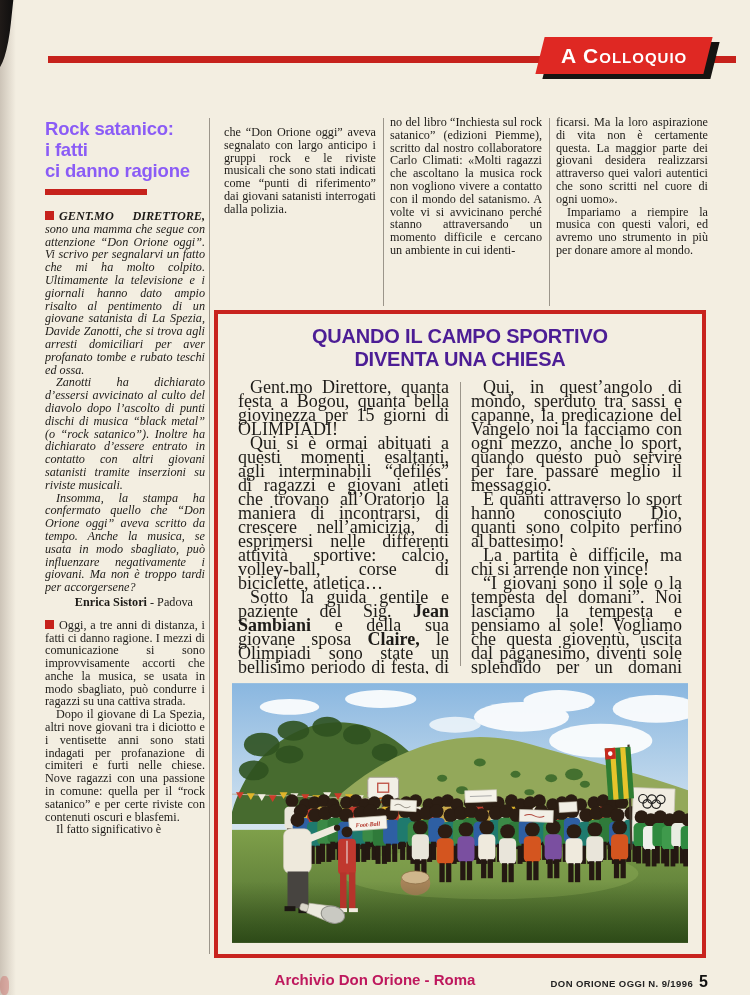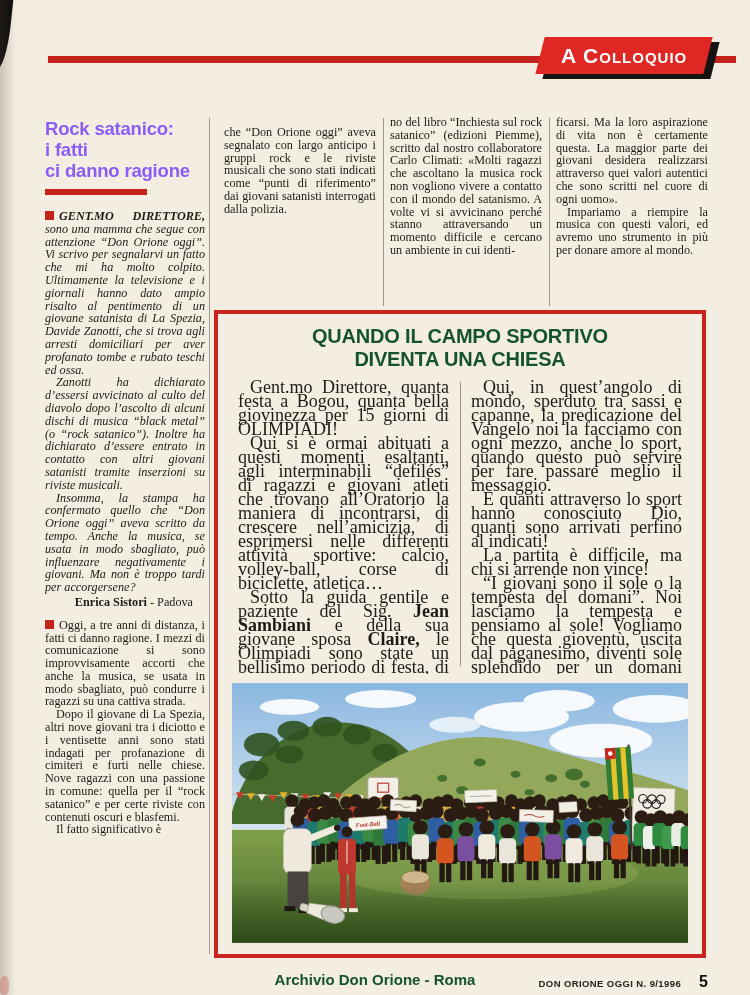--- a/index.html
+++ b/index.html
@@ -35,32 +35,32 @@
   .it{font-style:italic;}
   .ind{text-indent:11px;}
   .lead{font-weight:bold;font-style:italic;}
   .bullet{display:inline-block;width:9px;height:9px;background:#c6221c;margin-right:5px;}
   .sig{text-align:right;margin:2px 12px 10px 0;}
   .sig-name{font-weight:bold;}
   
   .redbox{position:absolute;left:214px;top:310px;width:492px;height:648px;border:4px solid #c8231e;
         box-sizing:border-box;background:#f3eee1;}
   .redbox h2{margin:11px 10px 0;font-family:"Liberation Sans",sans-serif;font-weight:bold;font-size:20px;
-        line-height:22.5px;text-align:center;color:#14532d;white-space:pre-line;letter-spacing:-.2px;}
+        line-height:22.5px;text-align:center;color:#4c1d95;white-space:pre-line;letter-spacing:-.2px;}
   .boxcols{display:flex;padding:10px 20px 0;height:294px;overflow:hidden;}
   .bcol{width:212px;}
   .bcol p{font-size:18px;line-height:14px;text-indent:12px;}
   .bdiv{width:1px;background:#9b958a;margin:2px 10px 8px 11px;}
   .bsig-name{text-align:right;font-weight:bold;text-indent:0 !important;margin-top:18px;}
   .bsig-place{text-align:right;text-indent:0 !important;}
   .photo{position:absolute;left:14px;top:368px;width:456px;height:262px;display:block;}
   
   .archive{position:absolute;left:375px;top:971px;transform:translateX(-50%);
-        font-family:"Liberation Sans",sans-serif;font-weight:bold;font-size:15px;color:#14532d;}
-  .issue{position:absolute;right:42px;top:973px;display:flex;align-items:baseline;gap:18px;
+        font-family:"Liberation Sans",sans-serif;font-weight:bold;font-size:15px;color:#be185d;}
+  .issue{position:absolute;right:42px;top:973px;display:flex;align-items:baseline;gap:6px;
         font-family:"Liberation Sans",sans-serif;color:#222;}
   .issue-label{font-weight:bold;font-size:9.5px;letter-spacing:.4px;}
   .pageno{font-weight:bold;font-size:16px;color:#111;}
 </style>
 </head>
 <body>
 
 <div class="page">
 
   <div class="corner-artifact"></div>
@@ -75,21 +75,21 @@
       <span class="badge-text">A Colloquio</span>
     </div>
   </div>
 
   <section class="col col1">
     <h1>Rock satanico:
 i fatti
 ci danno ragione</h1>
     <div class="redbar"></div>
     <p class="it"><span class="bullet"></span><span class="lead">GENT.MO DIRETTORE,</span> <span>sono una mamma che segue con attenzione “Don Orione oggi”. Vi scrivo per segnalarvi un fatto che mi ha molto colpito. Ultimamente la televisione e i giornali hanno dato ampio risalto al pentimento di un giovane satanista di La Spezia, Davide Zanotti, che si trova agli arresti domiciliari per aver profanato tombe e rubato teschi ed ossa.</span></p>
-    <p class="it ind">Zanotti ha dichiarato d’essersi avvicinato al culto del diavolo dopo l’ascolto di alcuni dischi di musica “black metal” (o “rock satanico”). Inoltre ha dichiarato d’essere entrato in contatto con altri giovani satanisti tramite inserzioni su riviste musicali.</p>
+    <p class="it ind">Zanotti ha dichiarato d’essersi avvicinato al culto del diavolo dopo l’ascolto di punti dischi di musica “black metal” (o “rock satanico”). Inoltre ha dichiarato d’essere entrato in contatto con altri giovani satanisti tramite inserzioni su riviste musicali.</p>
     <p class="it ind">Insomma, la stampa ha confermato quello che “Don Orione oggi” aveva scritto da tempo. Anche la musica, se usata in modo sbagliato, può influenzare negativamente i giovani. Ma non è troppo tardi per accorgersene?</p>
     <p class="sig"><span class="sig-name">Enrica Sistori</span><span> - Padova</span></p>
     <p><span class="bullet"></span><span>Oggi, a tre anni di distanza, i fatti ci danno ragione. I mezzi di comunicazione si sono improvvisamente accorti che anche la musica, se usata in modo sbagliato, può condurre i ragazzi su una cattiva strada.</span></p>
     <p class="ind">Dopo il giovane di La Spezia, altri nove giovani tra i diciotto e i ventisette anni sono stati indagati per profanazione di cimiteri e furti nelle chiese. Nove ragazzi con una passione in comune: quella per il “rock satanico” e per certe riviste con contenuti oscuri e blasfemi.</p>
     <p class="ind">Il fatto significativo è</p>
   </section>
 
   <div class="vdiv" style="left:209px;top:118px;height:836px;"></div>
   <div class="vdiv" style="left:383px;top:118px;height:188px;"></div>
   <div class="vdiv" style="left:549px;top:118px;height:188px;"></div>
@@ -110,21 +110,21 @@
 DIVENTA UNA CHIESA</h2>
     <div class="boxcols">
       <div class="bcol">
         <p class="ind">Gent.mo Direttore, quanta festa a Bogou, quanta bella giovinezza per 15 giorni di OLIMPIADI!</p>
         <p class="ind">Qui si è ormai abituati a questi momenti esaltanti, agli interminabili “defilés” di ragazzi e giovani atleti che trovano all’Oratorio la maniera di incontrarsi, di crescere nell’amicizia, di esprimersi nelle differenti attività sportive: calcio, volley-ball, corse di biciclette, atletica…</p>
         <p class="ind"><span>Sotto la guida gentile e paziente del Sig. </span><b>Jean Sambiani</b><span> e della sua giovane sposa </span><b>Claire,</b><span> le Olimpiadi sono state un bellisimo periodo di festa, di competizioni, di gioia, una rivelazione di “campioni”.</span></p>
       </div>
       <div class="bdiv"></div>
       <div class="bcol">
         <p class="ind">Qui, in quest’angolo di mondo, sperduto tra sassi e capanne, la predicazione del Vangelo noi la facciamo con ogni mezzo, anche lo sport, quando questo può servire per fare passare meglio il messaggio.</p>
-        <p class="ind">E quanti attraverso lo sport hanno conosciuto Dio, quanti sono arrivati perfino al indicati!</p>
+        <p class="ind">E quanti attraverso lo sport hanno conosciuto Dio, quanti sono colpito perfino al battesimo!</p>
         <p class="ind">La partita è difficile, ma chi si arrende non vince!</p>
         <p class="ind">“I giovani sono il sole o la tempesta del domani”. Noi lasciamo la tempesta e pensiamo al sole! Vogliamo che questa gioventù, uscita dal paganesimo, diventi sole splendido per un domani migliore.</p>
         <p class="ind">E noi vogliamo vincere!</p>
         <p class="bsig-name">P. Antonio Jeranò</p>
         <p class="bsig-place">Bogou (Togo)</p>
       </div>
     </div>
 
     <svg class="photo" viewBox="0 0 460 262" xmlns="http://www.w3.org/2000/svg">
       <defs>

